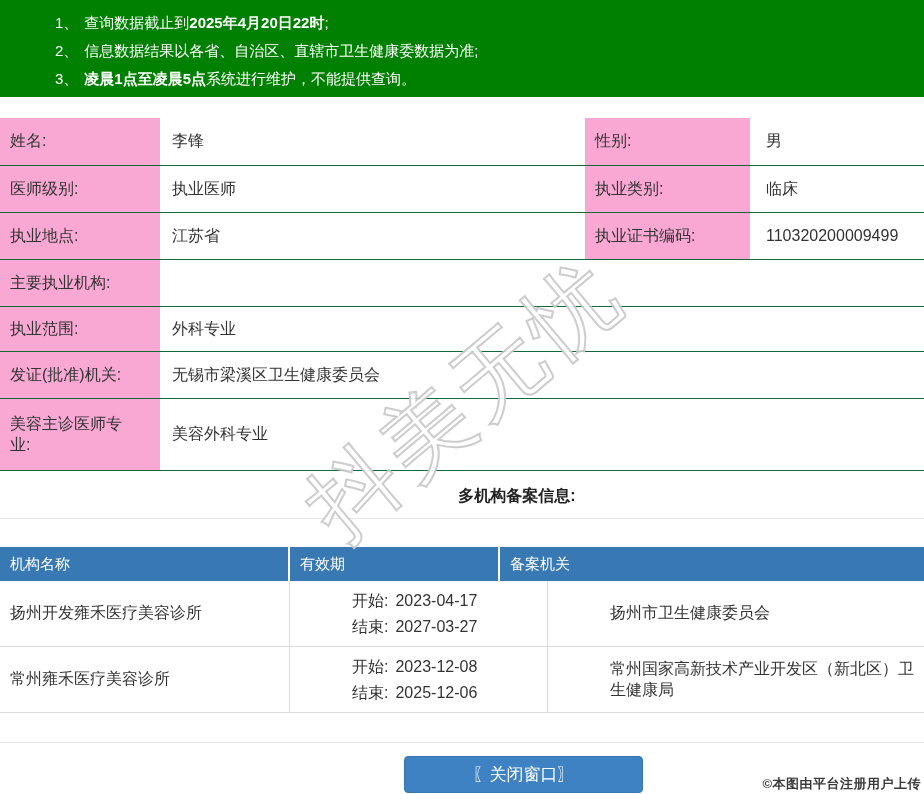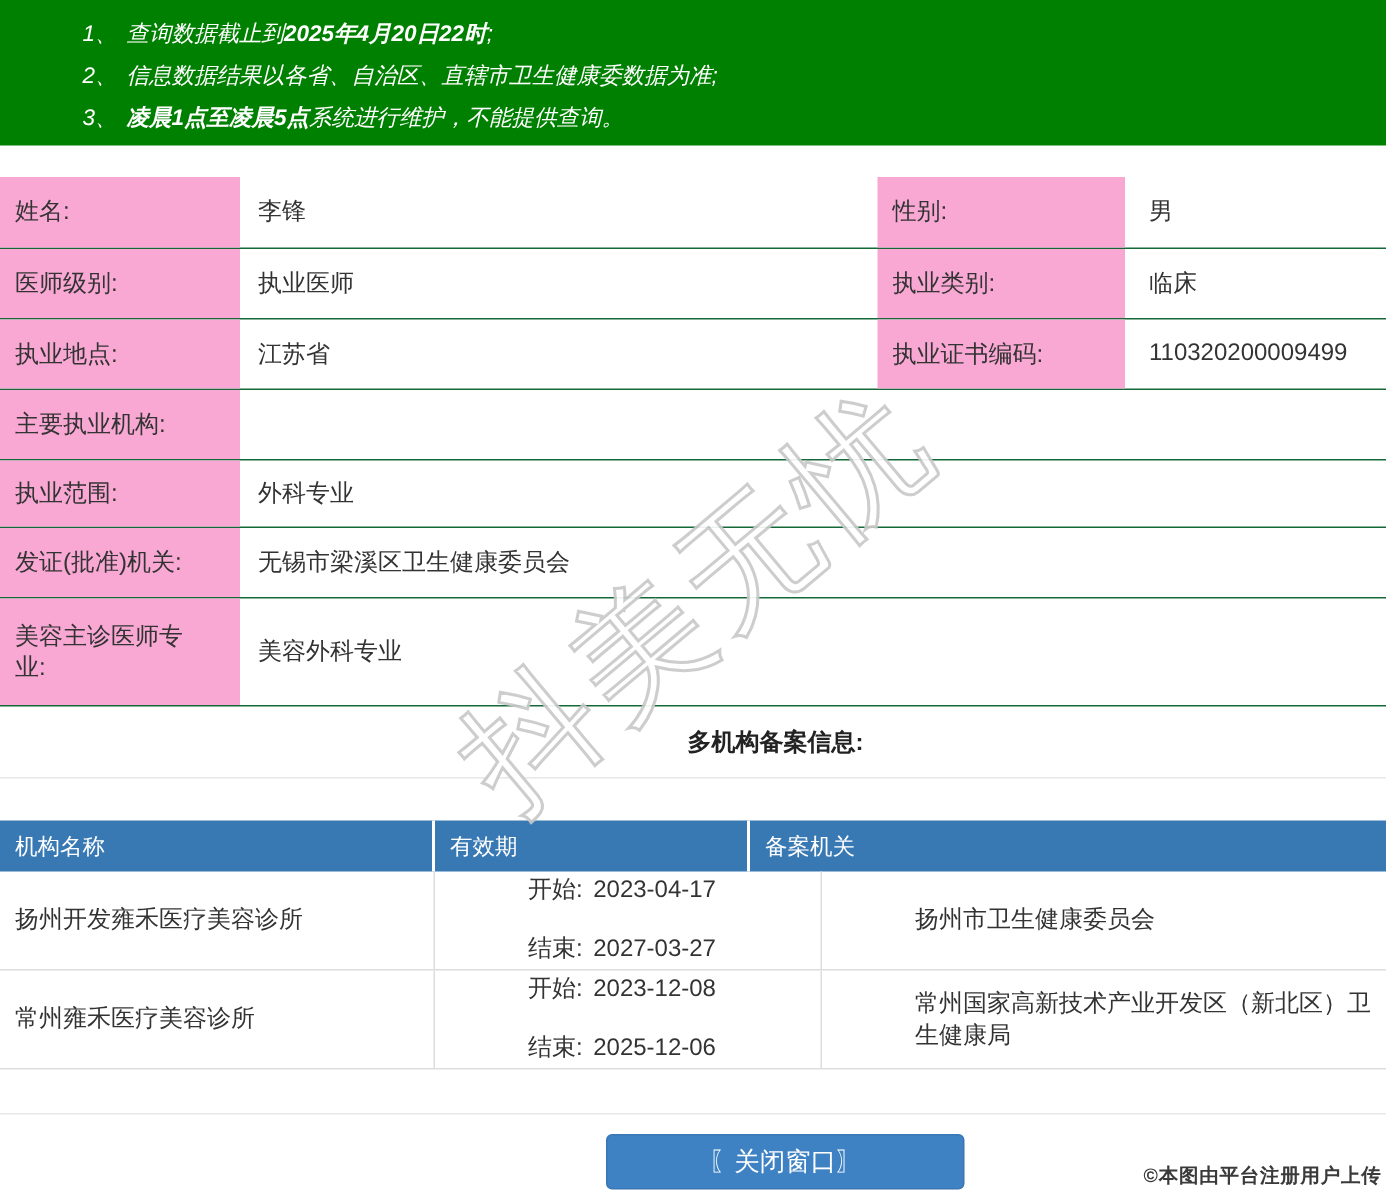--- a/index.html
+++ b/index.html
@@ -6,21 +6,21 @@
   html,body { background:#fff; }
   .page {
     position:relative; width:924px; height:794px; overflow:hidden;
     background:#fff; font-family:"Liberation Sans", sans-serif; color:#333;
   }
   
   .banner {
     width:924px; height:97px; background:#008000;
     padding:9px 10px 0 55px; color:#fff; font-size:15px;
   }
-  .notice { line-height:28px; white-space:nowrap;font-style:italic; }
+  .notice { line-height:28px; white-space:nowrap; }
   .notice b { font-weight:bold; }
   .notice .num { margin-right:6px; }
   
   .info-table { margin-top:21px; width:924px; }
   .irow { display:flex; width:924px; border-bottom:1.5px solid #156938; }
   .h48{height:48px}.h47{height:47px}.h45{height:45px}.h72{height:72px}
   .lbl {
     background:#f9a8d4; display:flex; align-items:center;
     padding-left:10px; font-size:16px; color:#333;
   }
@@ -41,21 +41,21 @@
   .hr1 { margin-top:11px; border-top:1px solid #e8e8e8; width:924px; }
   .hr2 { margin-top:29px; border-top:1px solid #e8e8e8; width:924px; }
   .reg-table { margin-top:28px; width:924px; }
   .reg-head { display:flex; height:34px; background:#3879b4; color:#fff; font-size:15px; }
   .reg-head .hc { display:flex; align-items:center; padding-left:10px; }
   .hc1 { width:290px; border-right:2px solid #fff; }
   .hc2 { width:210px; border-right:2px solid #fff; }
   .hc3 { flex:1; }
   .reg-row { display:flex; height:66px; border-bottom:1px solid #ddd; font-size:16px;gap:48px; }
   .rc1 { width:290px; border-right:1px solid #ddd; display:flex; align-items:center; padding-left:10px; }
-  .rc2 { width:210px; border-right:1px solid #ddd; display:flex; flex-direction:column; justify-content:space-between; padding-left:14px; line-height:26px; }
+  .rc2 { width:210px; border-right:1px solid #ddd; display:flex; flex-direction:column; justify-content:center; padding-left:14px; line-height:26px; }
   .rc3 { flex:1; display:flex; align-items:center; padding-left:14px; }
   .rc2 .dt { margin-left:7px; }
   
   .close-btn {
     display:block; margin:13px 0 0 404px; width:239px; height:37px;
     background:#3e82c4; border:1px solid #3877b3; border-radius:4px;
     color:#fff; font-size:17px; font-family:"Liberation Sans", sans-serif;
     cursor:pointer; text-align:center;
   }
   .credit {

